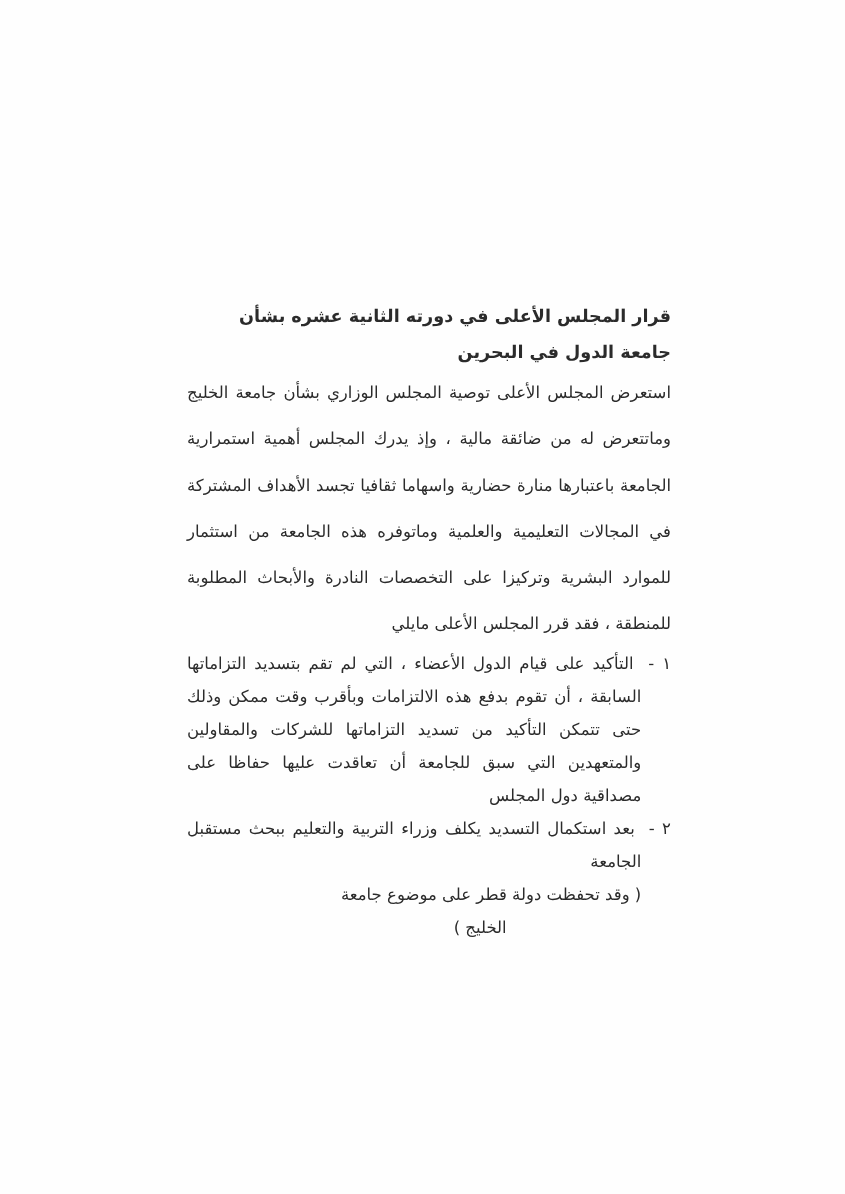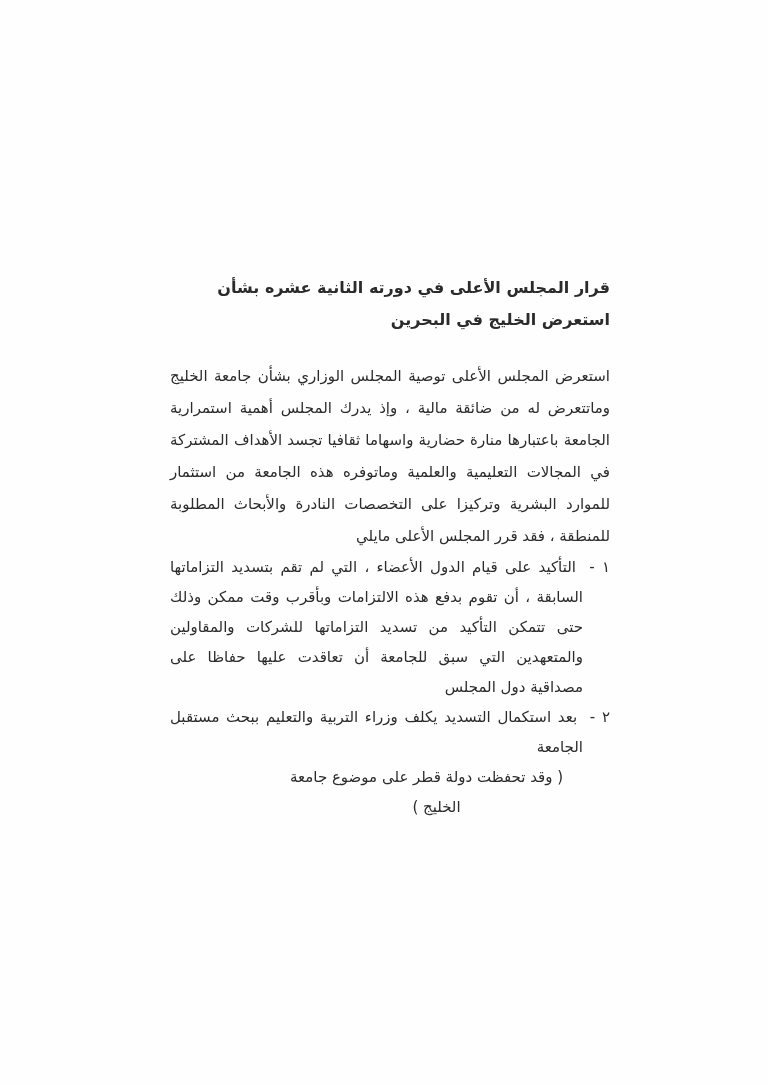--- a/index.html
+++ b/index.html
@@ -27,53 +27,53 @@
   .title-line {
     font-size: 16px;
     font-weight: bold;
     text-align: right;
     line-height: 32px;
     white-space: nowrap;
   }
   .title-line.first  { padding-left: 110px; }
   .title-line.second { padding-left: 32px; }
   .para {
-    margin: 24px 0 0 0;
-    line-height: 32px;
+    margin: 0 0 0 0;
+    line-height: 42px;
     text-align: justify;
     text-align-last: right;
   }
   .item {
     margin: 0;
     line-height: 30px;
     text-align: justify;
     text-align-last: right;
     padding-right: 27px;
     text-indent: -27px;
   }
   .item .marker {
     margin-left: 6px;
     white-space: nowrap;
   }
   .item .note {
     text-indent: 0;
-    text-align: left;
+    text-align: right;
     text-align-last: center;
     padding-left: 120px;
   }
 </style>
 </head>
 <body>
 
 <div class="page">
   <div class="content">
 
     <div class="title-block">
       <div class="title-line first">قرار المجلس الأعلى في دورته الثانية عشره بشأن</div>
-      <div class="title-line second">استعرض الخليج في البحرين</div>
+      <div class="title-line second">جامعة الدول في البحرين</div>
     </div>
 
     <p class="para">استعرض المجلس الأعلى توصية المجلس الوزاري بشأن جامعة الخليج وماتتعرض له من ضائقة مالية ، وإذ يدرك المجلس أهمية استمرارية الجامعة باعتبارها منارة حضارية واسهاما ثقافيا تجسد الأهداف المشتركة في المجالات التعليمية والعلمية وماتوفره هذه الجامعة من استثمار للموارد البشرية وتركيزا على التخصصات النادرة والأبحاث المطلوبة للمنطقة ، فقد قرر المجلس الأعلى مايلي</p>
 
     <div class="item">
       <span class="marker">١ -</span>
       <span>التأكيد على قيام الدول الأعضاء ، التي لم تقم بتسديد التزاماتها السابقة ، أن تقوم بدفع هذه الالتزامات وبأقرب وقت ممكن وذلك حتى تتمكن التأكيد من تسديد التزاماتها للشركات والمقاولين والمتعهدين التي سبق للجامعة أن تعاقدت عليها حفاظا على مصداقية دول المجلس</span>
     </div>
 
     <div class="item">

